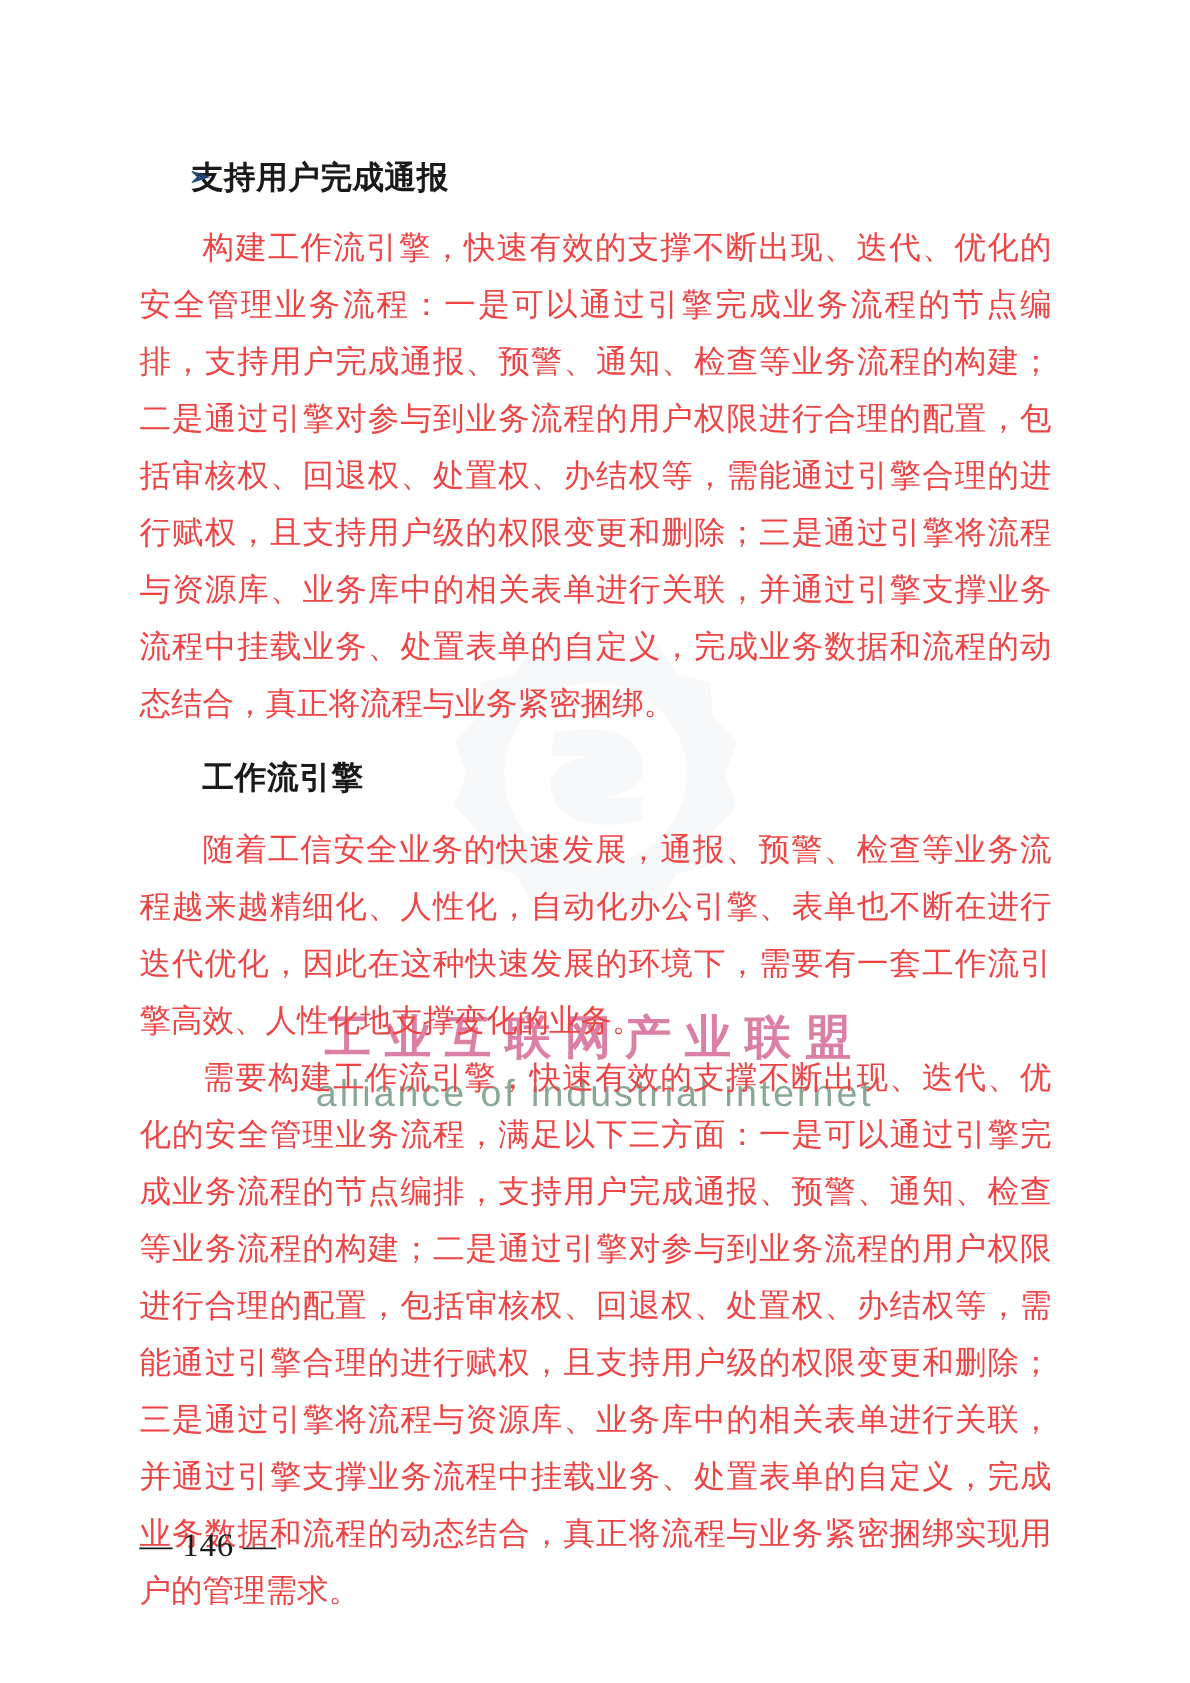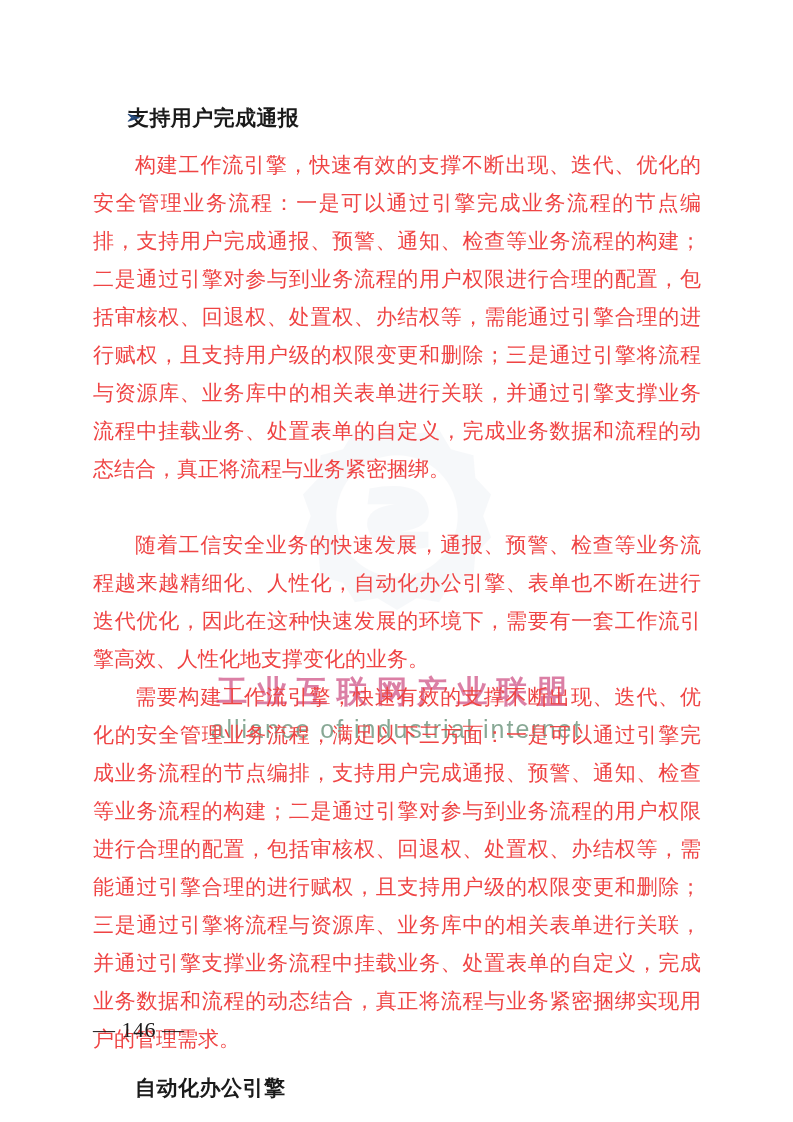--- a/index.html
+++ b/index.html
@@ -167,32 +167,32 @@
       <span class="bullet">➢</span>
       <span class="htext">支持用户完成通报</span>
     </div>
 
     <div class="gap-after-h1"></div>
 
     <p class="body">构建工作流引擎，快速有效的支撑不断出现、迭代、优化的安全管理业务流程：一是可以通过引擎完成业务流程的节点编排，支持用户完成通报、预警、通知、检查等业务流程的构建；二是通过引擎对参与到业务流程的用户权限进行合理的配置，包括审核权、回退权、处置权、办结权等，需能通过引擎合理的进行赋权，且支持用户级的权限变更和删除；三是通过引擎将流程与资源库、业务库中的相关表单进行关联，并通过引擎支撑业务流程中挂载业务、处置表单的自定义，完成业务数据和流程的动态结合，真正将流程与业务紧密捆绑。</p>
 
     <div class="gap-p-to-h2"></div>
 
+    <div class="heading-lvl2">工作流引擎</div>
 
     <div class="gap-h2-to-p"></div>
 
     <p class="body">随着工信安全业务的快速发展，通报、预警、检查等业务流程越来越精细化、人性化，自动化办公引擎、表单也不断在进行迭代优化，因此在这种快速发展的环境下，需要有一套工作流引擎高效、人性化地支撑变化的业务。</p>
 
     <div class="gap-p-to-p"></div>
 
     <p class="body">需要构建工作流引擎，快速有效的支撑不断出现、迭代、优化的安全管理业务流程，满足以下三方面：一是可以通过引擎完成业务流程的节点编排，支持用户完成通报、预警、通知、检查等业务流程的构建；二是通过引擎对参与到业务流程的用户权限进行合理的配置，包括审核权、回退权、处置权、办结权等，需能通过引擎合理的进行赋权，且支持用户级的权限变更和删除；三是通过引擎将流程与资源库、业务库中的相关表单进行关联，并通过引擎支撑业务流程中挂载业务、处置表单的自定义，完成业务数据和流程的动态结合，真正将流程与业务紧密捆绑实现用户的管理需求。</p>
 
     <div class="gap-p-to-h2"></div>
 
-    <div class="heading-lvl2">自动化办公引擎</div>
 
     <div class="gap-h2-to-p"></div>
 
   </div>
 
   <div class="footer">— 146 —</div>
 
 </div>
 
 </body></html>

